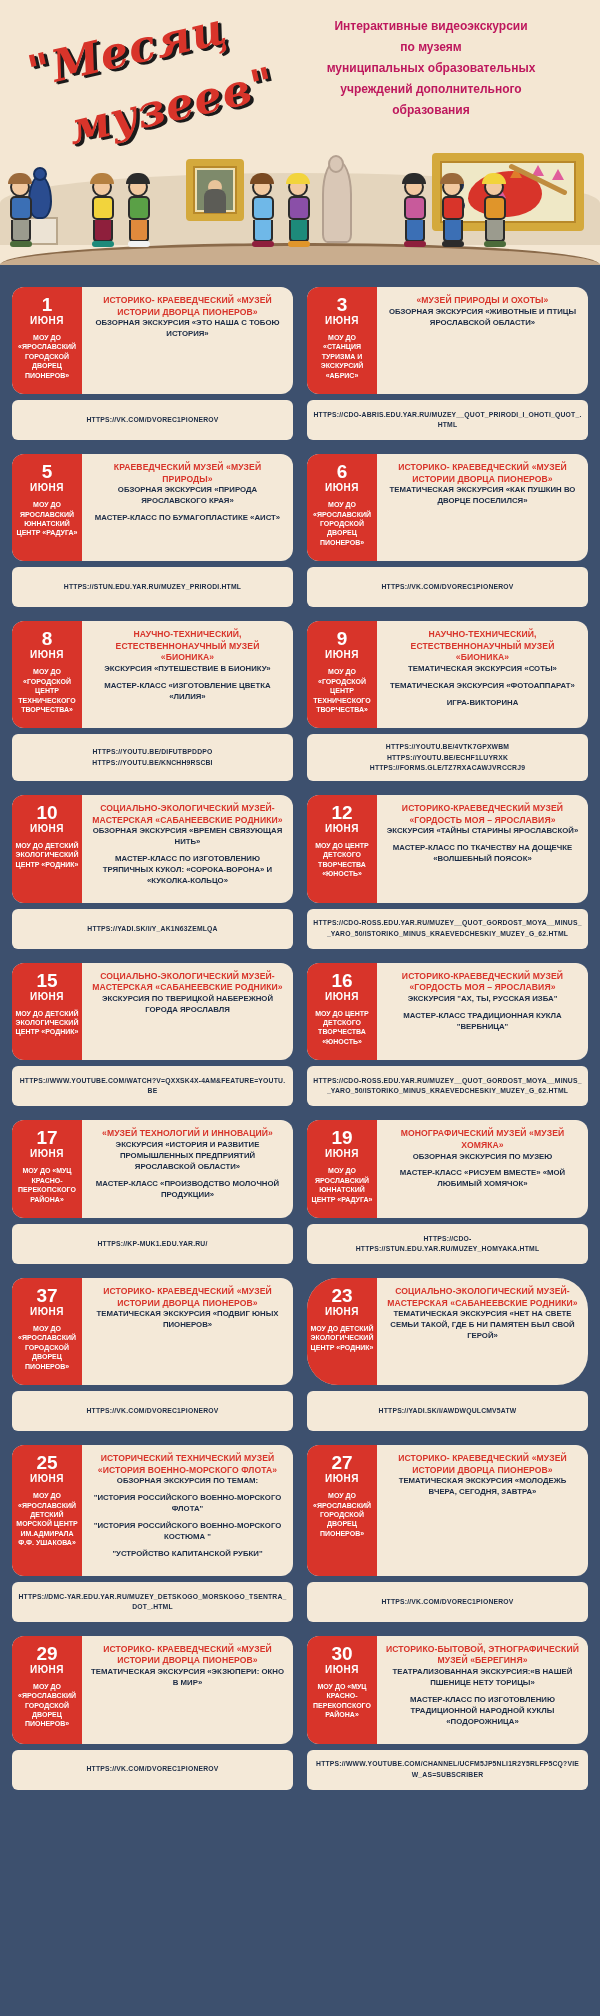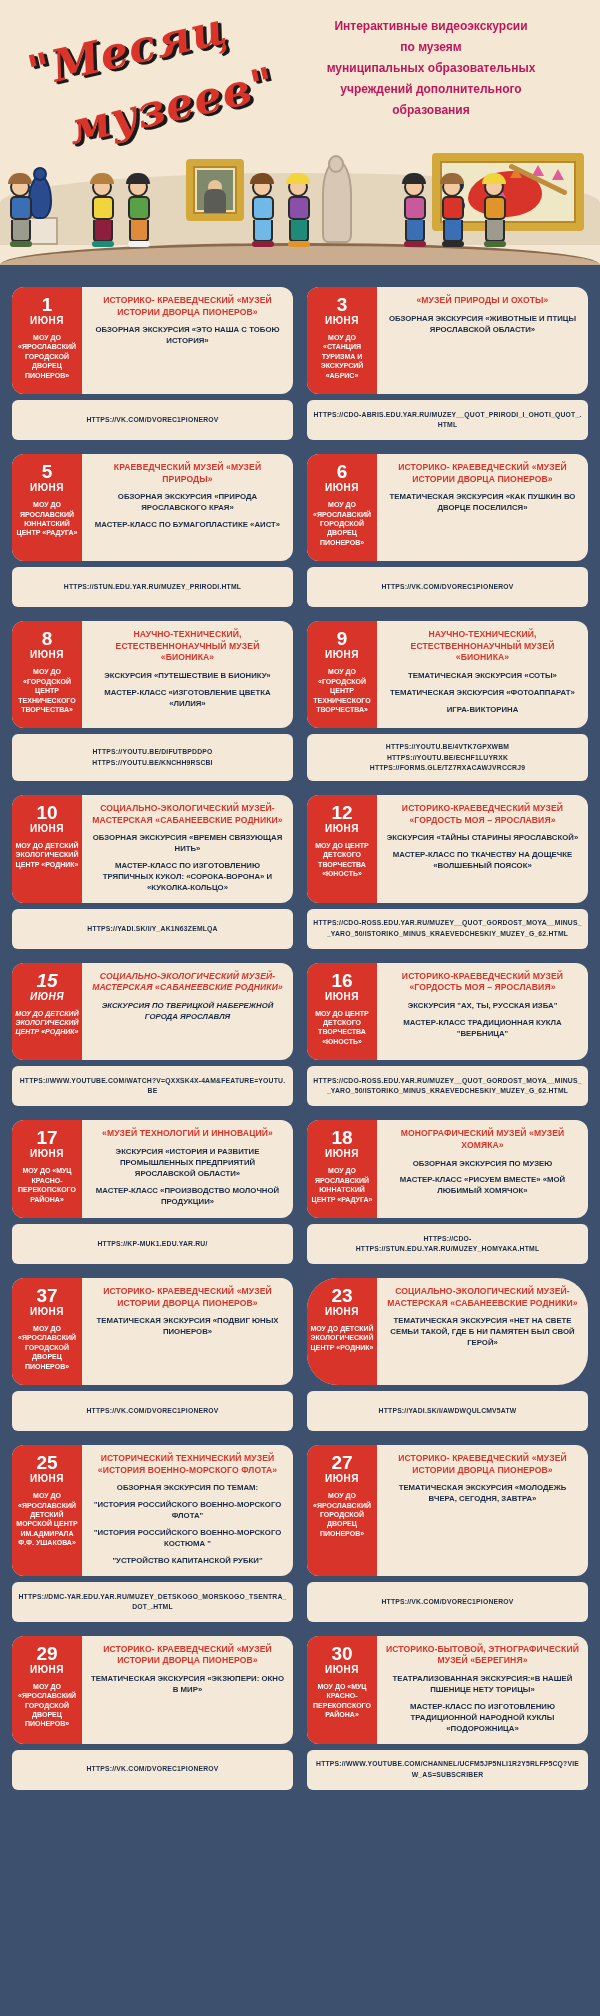--- a/index.html
+++ b/index.html
@@ -156,21 +156,20 @@
   }
   .museum {
     color: #d8342a;
     font-weight: bold;
     font-size: 8.6px;
     line-height: 1.35;
     text-transform: uppercase;
     letter-spacing: .1px;
   }
   .activities {
-    margin-top: 7px;
     color: #1b2b45;
     font-weight: bold;
     font-size: 7.8px;
     line-height: 1.4;
     text-transform: uppercase;
   }
   .activities .act { margin-bottom: 6px; }
   .activities .act:last-child { margin-bottom: 0; }
 
   .linkbar {
@@ -371,21 +370,21 @@
             <div class="act">Обзорная экскурсия «Времен связующая нить»</div>
             <div class="act">Мастер-класс по изготовлению тряпичных кукол: «Сорока-Ворона» и «Куколка-кольцо»</div>
           </div>
         </div>
       </div>
       <div class="linkbar" style="min-height: 40px;">
         <div class="links">
           <span>https://yadi.sk/i/Y_aK1n63ZEMLqA</span>
         </div>
       </div>
-      <div class="event" style="min-height: 97.6875px; font-style: italic;">
+      <div class="event" style="min-height: 97.6875px;">
         <div class="date-box">
           <div class="date-num">15</div>
           <div class="date-mon">ИЮНЯ</div>
           <div class="date-org">МОУ ДО Детский экологический центр «Родник»</div>
         </div>
         <div class="body">
           <div class="museum">Социально-экологический Музей-мастерская «Сабанеевские родники»</div>
           <div class="activities">
             <div class="act">Экскурсия по Тверицкой набережной города Ярославля</div>
           </div>
@@ -565,21 +564,21 @@
           </div>
         </div>
       </div>
       <div class="linkbar" style="min-height: 40px;">
         <div class="links">
           <span>https://cdo-ross.edu.yar.ru/muzey__quot_gordost_moya__minus__yaro_50/istoriko_minus_kraevedcheskiy_muzey_g_62.html</span>
         </div>
       </div>
       <div class="event" style="min-height: 97.6875px;">
         <div class="date-box">
-          <div class="date-num">18</div>
+          <div class="date-num">19</div>
           <div class="date-mon">ИЮНЯ</div>
           <div class="date-org">МОУ ДО Ярославский юннатский центр «Радуга»</div>
         </div>
         <div class="body">
           <div class="museum">Монографический музей «Музей хомяка»</div>
           <div class="activities">
             <div class="act">Обзорная экскурсия по музею</div>
             <div class="act">Мастер-класс «Рисуем вместе» «Мой любимый хомячок»</div>
           </div>
         </div>

